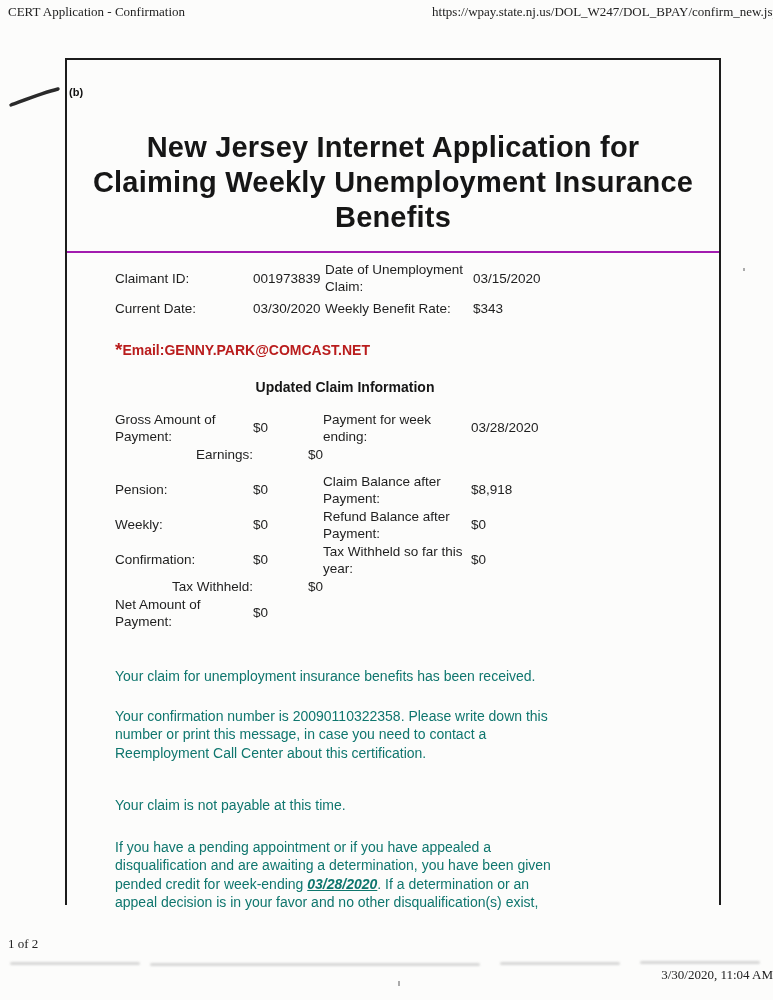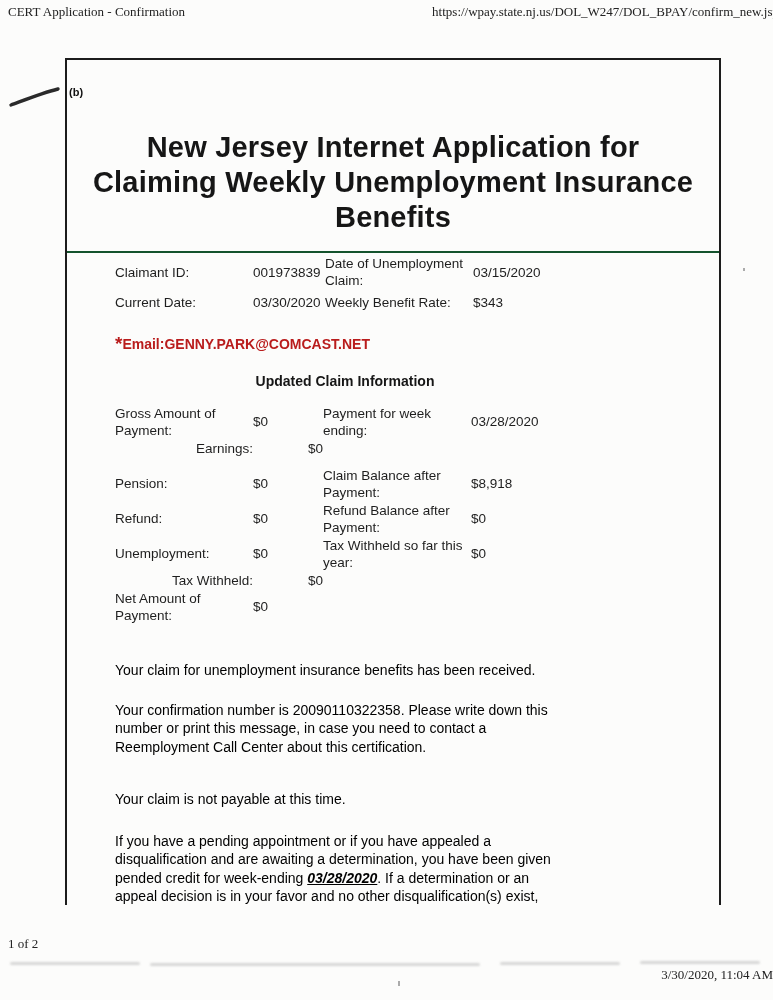--- a/index.html
+++ b/index.html
@@ -35,33 +35,33 @@
     border-right: 2px solid #1c1c1c;
     border-top: 2px solid #1c1c1c;
     background: transparent;
   }
   .annotation-b {
     position: absolute; left: 2px; top: 26px;
     font-size: 11px; font-weight: bold; color: #111;
   }
   .title-section {
     height: 193px;
-    border-bottom: 2px solid #14532d;
+    border-bottom: 2px solid #a21caf;
     text-align: center;
     padding-top: 70px;
   }
   .doc-title {
     font-size: 29px; font-weight: bold;
     line-height: 35px; color: #161616;
     white-space: pre-line;
     letter-spacing: 0.2px;
   }
   .doc-content {
     padding-left: 48px;
-    padding-top: 1px;
+    padding-top: 7px;
     width: 580px;
   }
 
   
   .crow {
     display: grid;
     grid-template-columns: 138px 72px 148px 1fr;
     align-items: center;
     font-size: 13.5px; line-height: 17px;
     width: 470px;
@@ -93,21 +93,21 @@
     font-size: 13.5px; line-height: 17px;
     width: 470px;
   }
   .trow.tall  { min-height: 35px; }
   .trow.short { min-height: 18px; text-align: right; }
   .trow.gap-after { margin-bottom: 9px; }
 
   
   .body-copy { width: 500px; }
   .para {
-    font-size: 14px; line-height: 18.5px; color: #000000;
+    font-size: 14px; line-height: 18.5px; color: #0f766e;
     white-space: pre-line;
   }
   #para-received      { margin-top: 37px; }
   #para-confirmation  { margin-top: 21px; }
   #para-not-payable   { margin-top: 34px; }
   #para-pending       { margin-top: 23px; }
   .date-emph {
     font-weight: bold; font-style: italic; text-decoration: underline;
   }
 
@@ -176,27 +176,27 @@
         <span></span>
           <span></span>
       </div>
       <div class="trow tall">
         <span>Pension:</span>
         <span>$0</span>
         <span>Claim Balance after Payment:</span>
         <span>$8,918</span>
       </div>
       <div class="trow tall">
-        <span>Refund:</span>
+        <span>Weekly:</span>
         <span>$0</span>
         <span>Refund Balance after Payment:</span>
         <span>$0</span>
       </div>
       <div class="trow tall">
-        <span>Unemployment:</span>
+        <span>Confirmation:</span>
         <span>$0</span>
         <span>Tax Withheld so far this year:</span>
         <span>$0</span>
       </div>
       <div class="trow short">
         <span>Tax Withheld:</span>
         <span>$0</span>
         <span></span>
           <span></span>
       </div>

